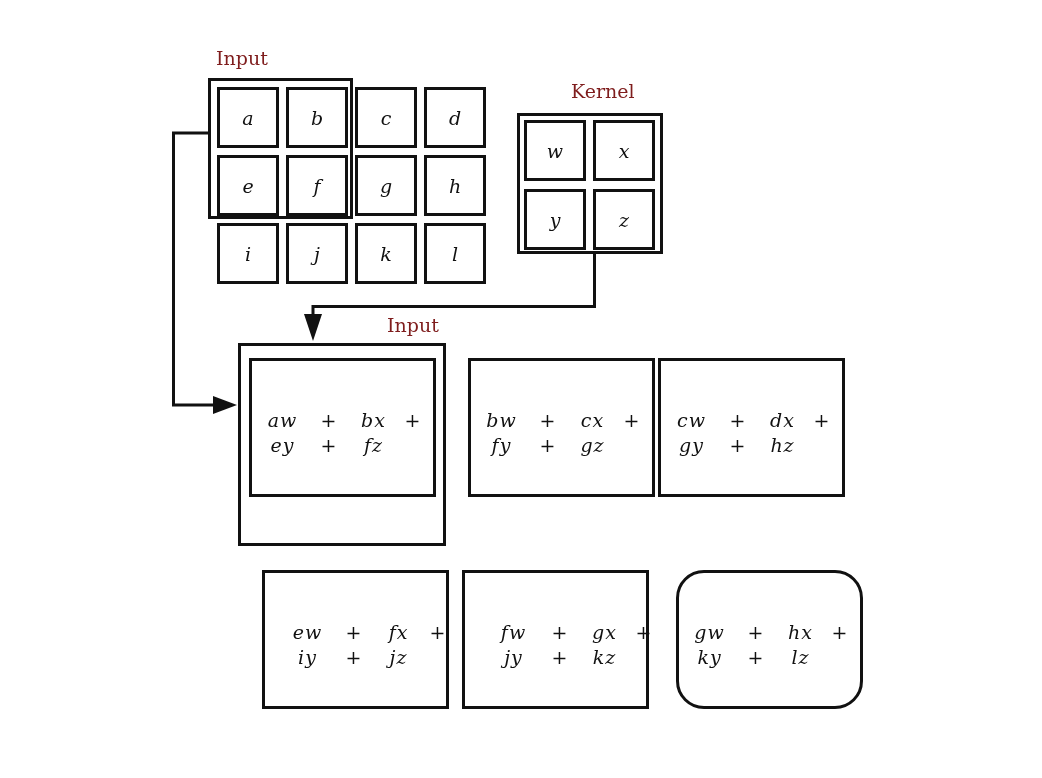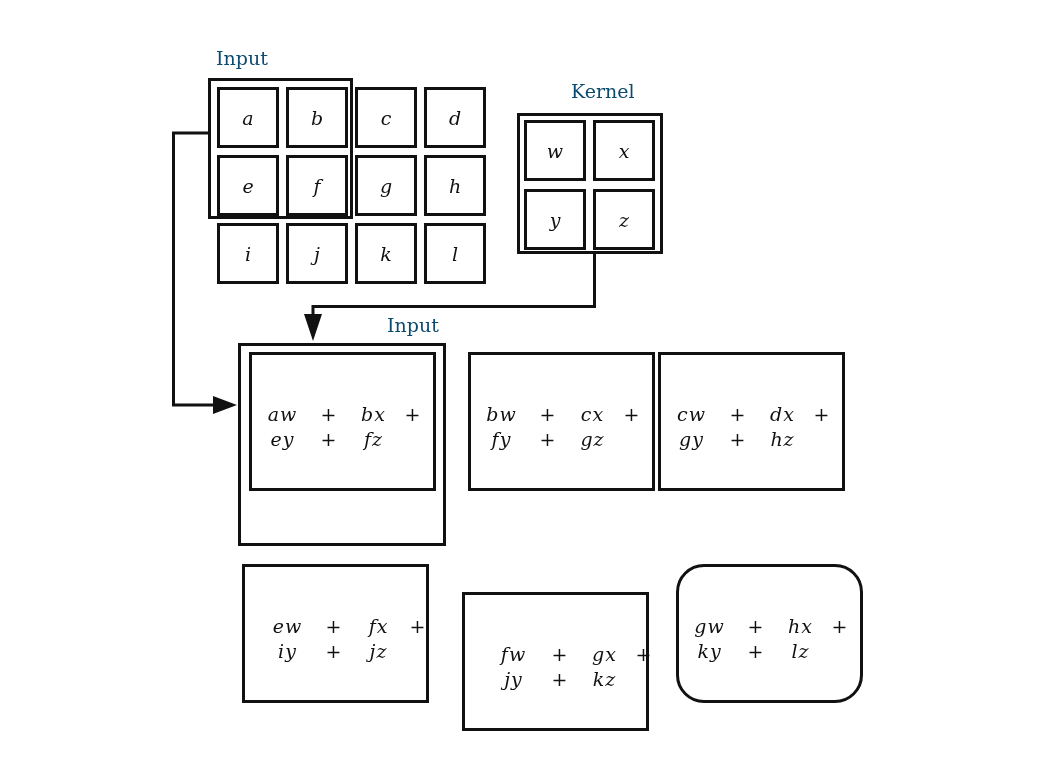--- a/index.html
+++ b/index.html
@@ -1,40 +1,40 @@
 <!DOCTYPE html>
 <html><head>
 <meta charset="utf-8">
 <style>
   html,body { margin:0; padding:0; background:#ffffff; }
   .canvas {
     position:relative; width:1042px; height:778px; background:#ffffff;
     font-family:"DejaVu Serif", serif; color:#111111; overflow:hidden;
   }
-  .lbl { position:absolute; font-size:19px; color:#0c4a6e; white-space:nowrap; }
+  .lbl { position:absolute; font-size:19px; color:#7f1d1d; white-space:nowrap; }
   .grid { position:absolute; display:grid; }
   .igrid { left:217px; top:87px; grid-template-columns:repeat(4,62px); grid-template-rows:repeat(3,61px); gap:7px 7px; }
   .kgrid { left:524px; top:120px; grid-template-columns:repeat(2,62px); grid-template-rows:repeat(2,61px); gap:8px 7px; }
   .cell {
     border:3px solid #111111; background:#ffffff; box-sizing:border-box;
     display:flex; align-items:center; justify-content:center;
     font-style:italic; font-size:19px;
   }
   .hbox {
     position:absolute; left:208px; top:78px; width:145px; height:141px;
     border:3px solid #111111; box-sizing:border-box; pointer-events:none;
   }
   .kouter {
     position:absolute; left:517px; top:113px; width:146px; height:141px;
     border:3px solid #111111; box-sizing:border-box; pointer-events:none;
   }
   .obox {
     position:absolute; width:187px; height:139px; border:3px solid #111111;
     background:#ffffff; box-sizing:border-box;
-    display:flex; align-items:center; justify-content:center;
+    display:flex; align-items:center; justify-content:center;margin-top:6px;
   }
   .obox-outer {
     position:absolute; left:238px; top:343px; width:208px; height:203px;
     border:3px solid #111111; box-sizing:border-box;
   }
   .expr {
     display:grid; grid-template-columns:50px 42px 48px 30px;
     font-size:19px; line-height:25px; transform:translateY(5px);
   }
   .expr span { text-align:center; }
@@ -106,33 +106,33 @@
       <span class="term">cw</span>
       <span class="plus">+</span>
       <span class="term">dx</span>
       <span class="plus">+</span>
       <span class="term">gy</span>
       <span class="plus">+</span>
       <span class="term">hz</span>
     </div>
   </div>
 
-  <div class="obox" style="left:242px; top:564px;padding-left:24px;">
+  <div class="obox" style="left:262px; top:564px;padding-left:24px;">
     <div class="expr">
       <span class="term">ew</span>
       <span class="plus">+</span>
       <span class="term">fx</span>
       <span class="plus">+</span>
       <span class="term">iy</span>
       <span class="plus">+</span>
       <span class="term">jz</span>
     </div>
   </div>
 
-  <div class="obox" style="left:462px; top:592px;padding-left:36px;">
+  <div class="obox" style="left:462px; top:564px;padding-left:36px;">
     <div class="expr">
       <span class="term">fw</span>
       <span class="plus">+</span>
       <span class="term">gx</span>
       <span class="plus">+</span>
       <span class="term">jy</span>
       <span class="plus">+</span>
       <span class="term">kz</span>
     </div>
   </div>

